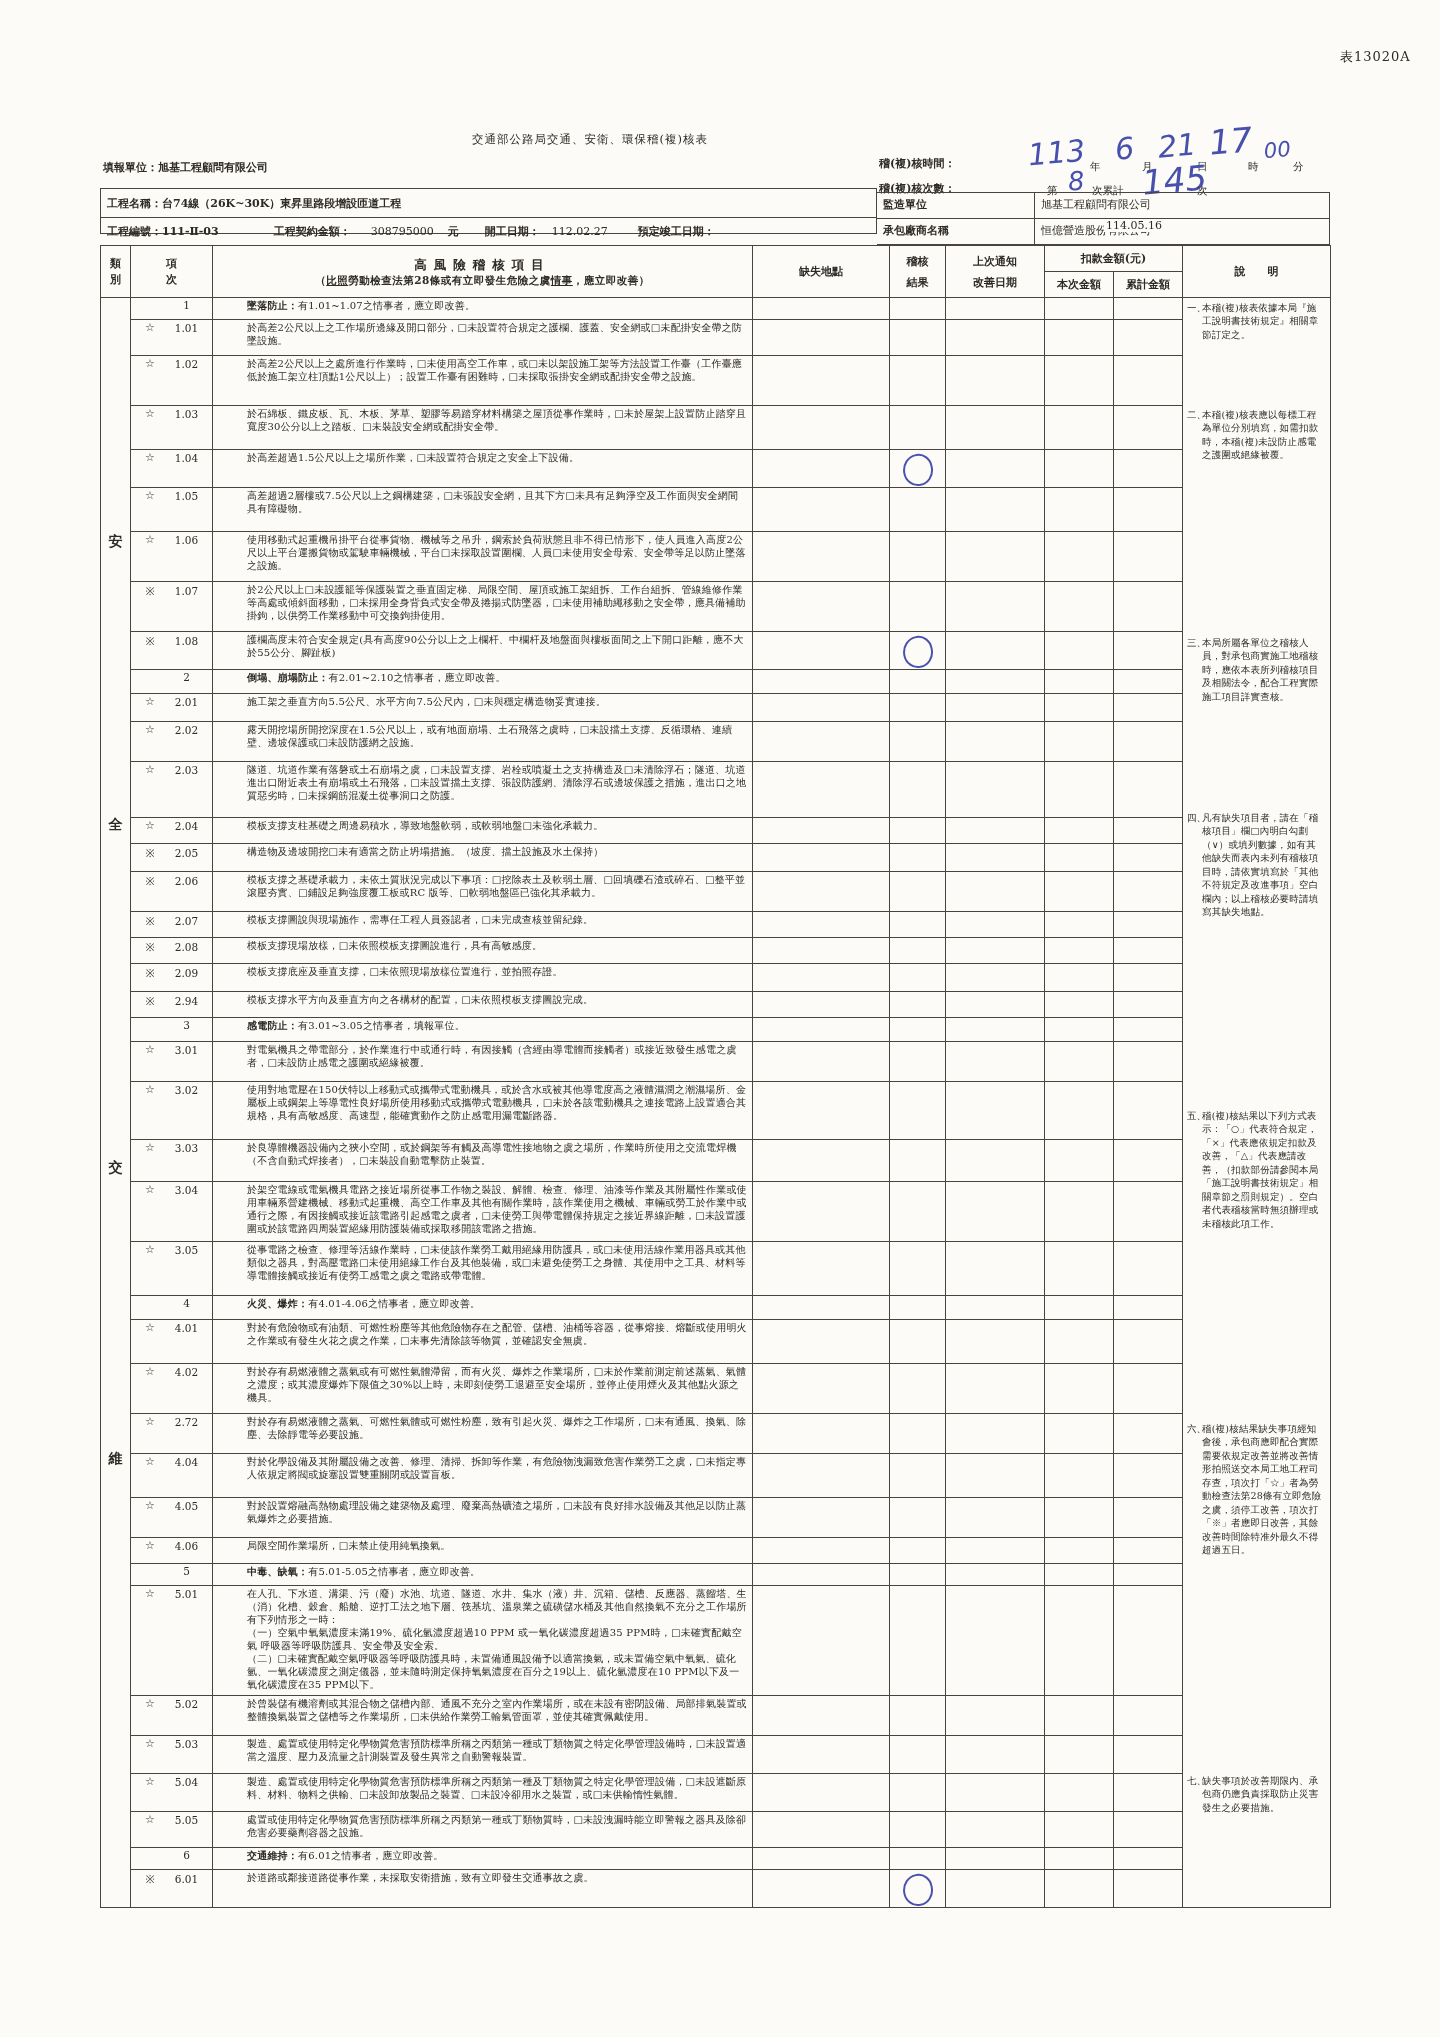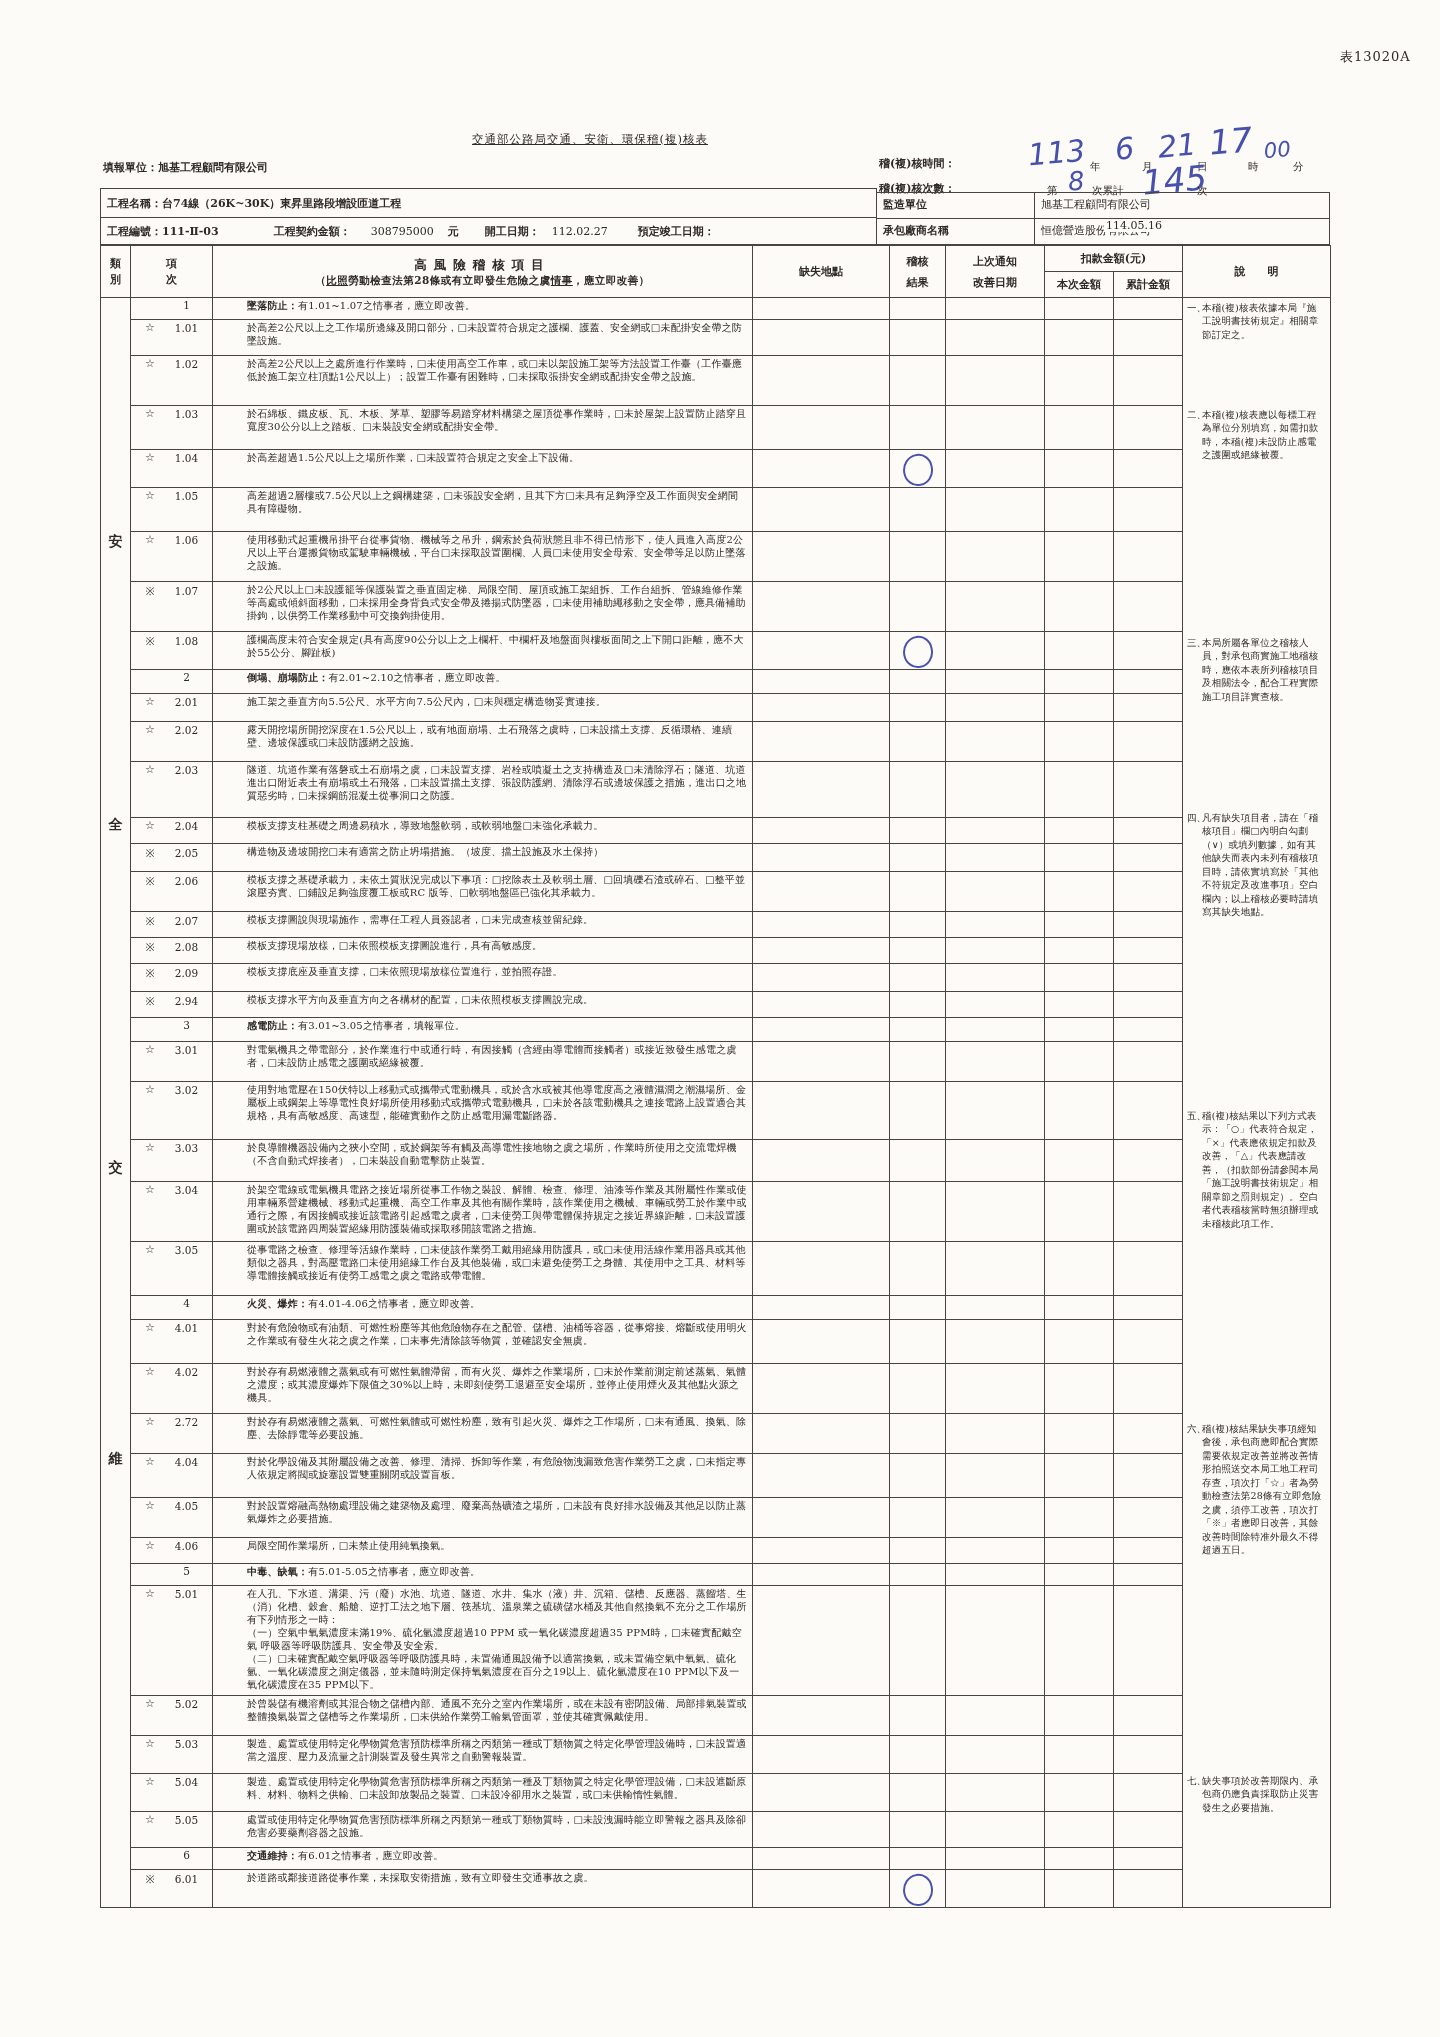--- a/index.html
+++ b/index.html
@@ -1,21 +1,21 @@
 <!DOCTYPE html>
 <html><head>
 <meta charset="utf-8">
 <style>
   html,body{margin:0;padding:0;background:#e9e7e2;}
   .page{position:relative;width:1440px;height:2037px;background:#fcfbf7;overflow:hidden;
         font-family:"DejaVu Serif","Liberation Serif",serif;color:#2e2a26;}
   .abs{position:absolute;}
   .b{font-weight:600;}
   .sheet-code{font-size:13px;letter-spacing:1px;}
-  .form-title{font-size:11.5px;text-align:center;letter-spacing:1px;text-decoration:underline;}
+  .form-title{font-size:11.5px;text-align:center;letter-spacing:1px;}
   .lbl{font-size:11px;font-weight:600;}
   .val{font-size:11px;}
   
   .hw{color:#4750ad;font-family:"DejaVu Sans",sans-serif;font-style:italic;
       transform:rotate(-5deg);line-height:1;}
   .hw-circle{width:26px;height:28px;border:2px solid #4a52b0;border-radius:52% 46% 50% 48%;
       margin:3px auto 0 auto;transform:rotate(-10deg);}
   
   .hbox{border:1.5px solid #49443e;box-sizing:border-box;font-size:11px;}
   .hrow{display:flex;align-items:center;box-sizing:border-box;padding:0 6px;}
@@ -75,21 +75,21 @@
   <div class="abs unit" style="left:1047px;top:184px;">第</div>
   <div class="abs hw hw-med" style="left:1068px;top:168px;">8</div>
   <div class="abs unit" style="left:1092px;top:184px;">次累計</div>
   <div class="abs hw hw-tall" style="left:1142px;top:163px;">145</div>
   <div class="abs unit" style="left:1197px;top:184px;">次</div>
 
   <div class="abs" style="left:103px;top:160px;font-size:11.5px;">
     <span class="lbl">填報單位：</span><span class="val b">旭基工程顧問有限公司</span>
   </div>
 
-  <div class="abs hbox" style="left:100px;top:188px;width:777px;height:57px;">
+  <div class="abs hbox" style="left:100px;top:188px;width:777px;height:46px;">
     <div class="hrow" style="height:28px;">
       <span class="lbl">工程名稱：</span>
       <span class="val b">台74線（26K~30K）東昇里路段增設匝道工程</span>
     </div>
     <div class="hrow" style="height:27px;">
       <span class="lbl">工程編號：</span>
       <span class="val b">111-Ⅱ-03</span>
       <span style="width:55px;"></span>
       <span class="lbl">工程契約金額：</span>
       <span class="val" style="margin-left:20px;">308795000</span>

